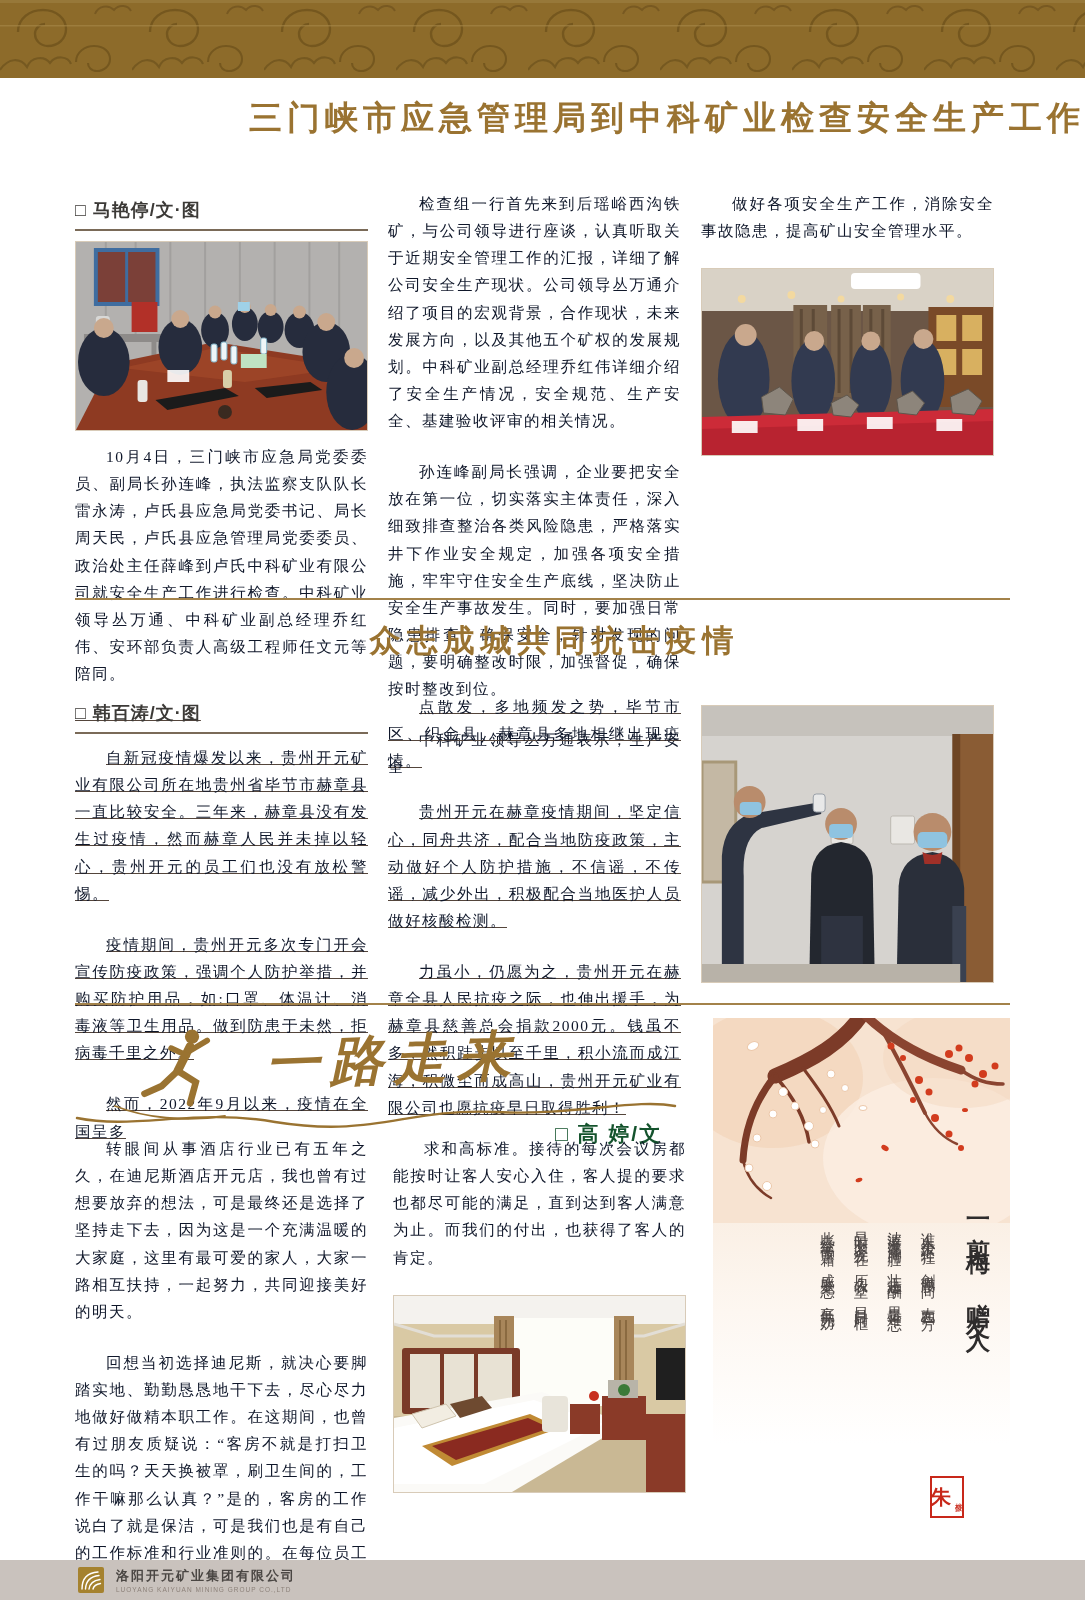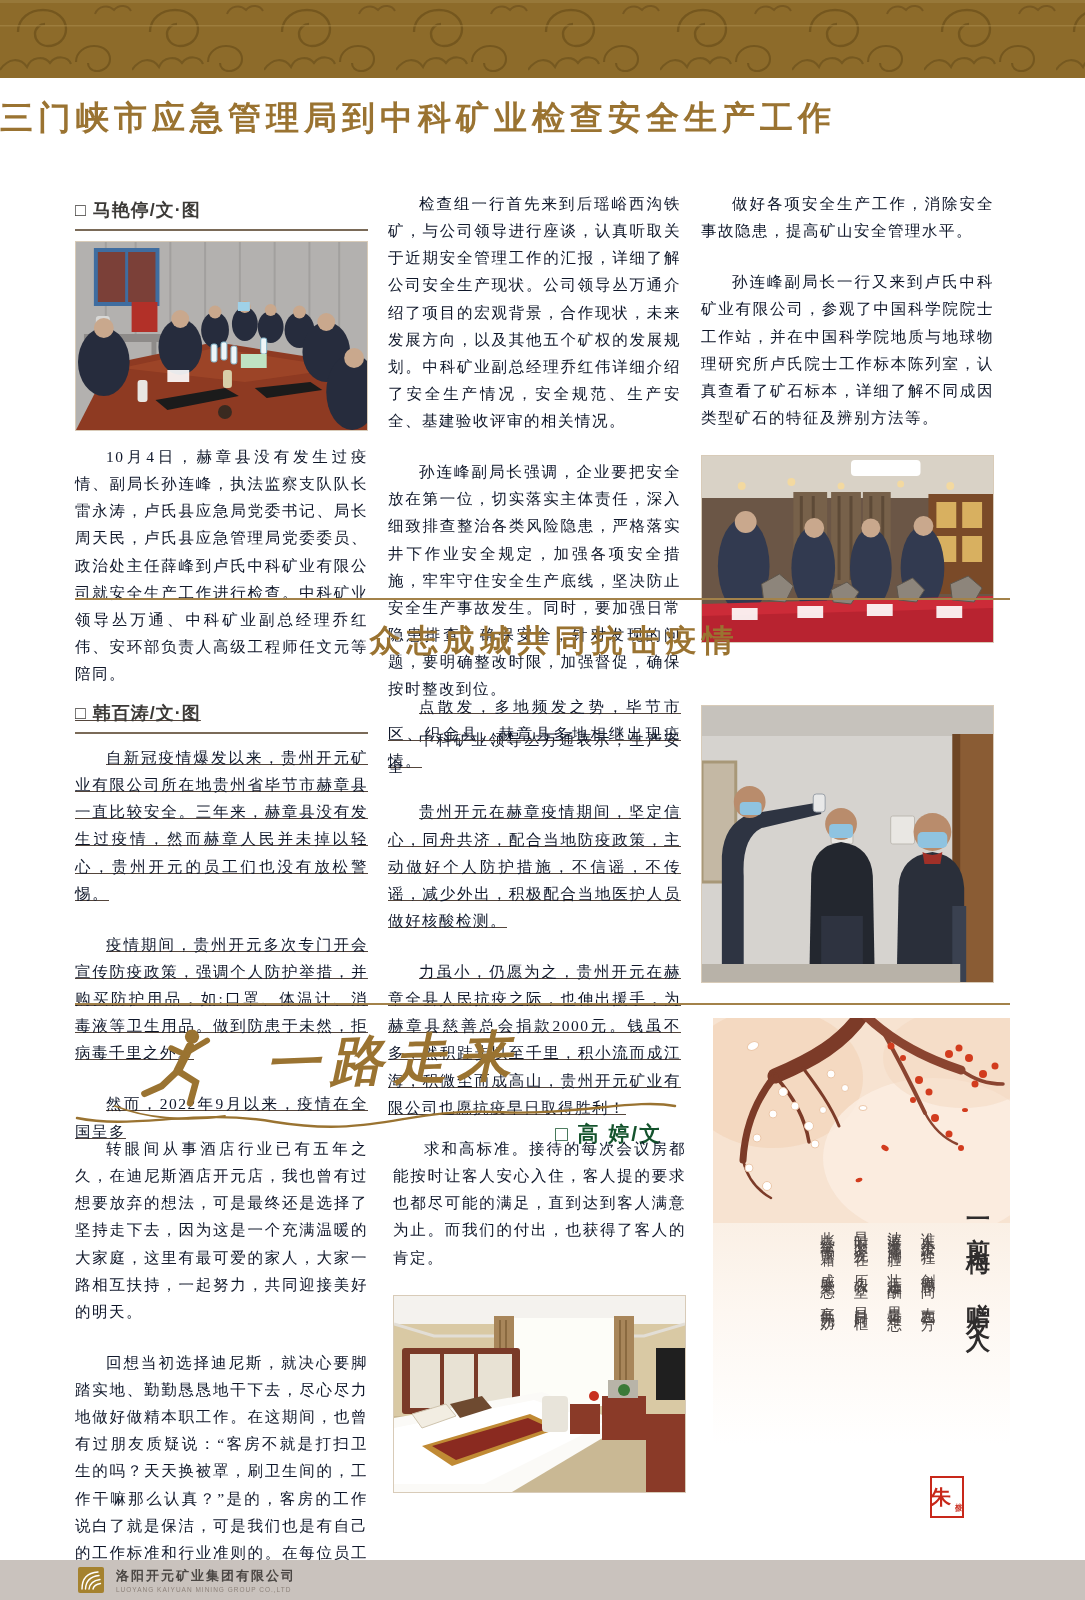--- a/index.html
+++ b/index.html
@@ -1,21 +1,21 @@
 <!DOCTYPE html>
 <html><head>
 <meta charset="utf-8">
 <style>
   html,body{margin:0;padding:0;background:#ffffff;}
   .page{position:relative;width:1085px;height:1600px;margin:0 auto;background:#ffffff;overflow:hidden;
         font-family:"Liberation Serif","DejaVu Serif",serif;color:#54453b;}
   
   .top-band{position:absolute;left:0;top:0;width:1085px;height:78px;}
   
-  .headline1{position:absolute;left:0;top:96px;width:1085px;text-align:left;margin:0;
+  .headline1{position:absolute;left:0;top:96px;width:1085px;text-align:right;margin:0;
              font-size:33px;font-weight:bold;color:#9a7331;letter-spacing:5px;}
   .headline2{position:absolute;left:12px;top:620px;width:1085px;text-align:center;margin:0;
              font-size:31px;font-weight:bold;color:#9a7331;letter-spacing:6px;}
   
   .gold-rule{position:absolute;left:75px;width:935px;height:0;border:none;border-top:2px solid #a3824a;margin:0;}
   .rule1{top:598px;} .rule2{top:1003px;}
   
   .article{position:absolute;left:75px;width:935px;display:flex;gap:20px;align-items:flex-start;}
   .article1{top:190px;height:400px;}
   .article2{top:693px;height:300px;text-decoration:underline;}
@@ -140,30 +140,29 @@
           <rect x="92" y="128" width="22" height="12" fill="#ffffff" opacity="0.9"></rect>
           <g fill="#1b1b1b">
             <polygon points="80,158 150,146 164,154 92,168"></polygon>
             <polygon points="180,146 236,140 248,148 192,156"></polygon>
           </g>
           <circle cx="150" cy="170" r="7" fill="#3a2a20"></circle>
           <rect x="62" y="138" width="10" height="22" rx="3" fill="#e8e6e2"></rect>
           <rect x="148" y="128" width="9" height="18" rx="3" fill="#d8cfa8"></rect>
         </svg>
       </div>
-      <p>10月4日，赫章县没有发生过疫情、副局长孙连峰，执法监察支队队长雷永涛，卢氏县应急局党委书记、局长周天民，卢氏县应急管理局党委委员、政治处主任薛峰到卢氏中科矿业有限公司就安全生产工作进行检查。中科矿业领导丛万通、中科矿业副总经理乔红伟、安环部负责人高级工程师任文元等陪同。</p>
+      <p>10月4日，三门峡市应急局党委委员、副局长孙连峰，执法监察支队队长雷永涛，卢氏县应急局党委书记、局长周天民，卢氏县应急管理局党委委员、政治处主任薛峰到卢氏中科矿业有限公司就安全生产工作进行检查。中科矿业领导丛万通、中科矿业副总经理乔红伟、安环部负责人高级工程师任文元等陪同。</p>
     </div>
     <div class="col body-text">
       <p>检查组一行首先来到后瑶峪西沟铁矿，与公司领导进行座谈，认真听取关于近期安全管理工作的汇报，详细了解公司安全生产现状。公司领导丛万通介绍了项目的宏观背景，合作现状，未来发展方向，以及其他五个矿权的发展规划。中科矿业副总经理乔红伟详细介绍了安全生产情况，安全规范、生产安全、基建验收评审的相关情况。</p>
       <p>孙连峰副局长强调，企业要把安全放在第一位，切实落实主体责任，深入细致排查整治各类风险隐患，严格落实井下作业安全规定，加强各项安全措施，牢牢守住安全生产底线，坚决防止安全生产事故发生。同时，要加强日常隐患排查，确保安全，针对发现的问题，要明确整改时限，加强督促，确保按时整改到位。</p>
       <p>中科矿业领导丛万通表示，生产安全</p>
     </div>
     <div class="col body-text">
       <p>做好各项安全生产工作，消除安全事故隐患，提高矿山安全管理水平。</p>
-      <p>孙连峰副局长一行又来到卢氏中科矿业有限公司，参观了中国科学院院士工作站，并在中国科学院地质与地球物理研究所卢氏院士工作标本陈列室，认真查看了矿石标本，详细了解不同成因类型矿石的特征及辨别方法等。</p>
       <div class="photo photo2">
         <svg viewBox="0 0 293 186" preserveAspectRatio="none">
           <rect width="293" height="186" fill="#6b5646"></rect>
           <rect x="0" y="0" width="293" height="42" fill="#d9d2c6"></rect>
           <rect x="150" y="4" width="70" height="16" rx="4" fill="#ffffff"></rect>
           <g fill="#f3d9a0">
               <circle cx="40" cy="30" r="4"></circle>
               <circle cx="90" cy="26" r="4"></circle>
               <circle cx="140" cy="30" r="3.5"></circle>
               <circle cx="200" cy="28" r="3.5"></circle>

